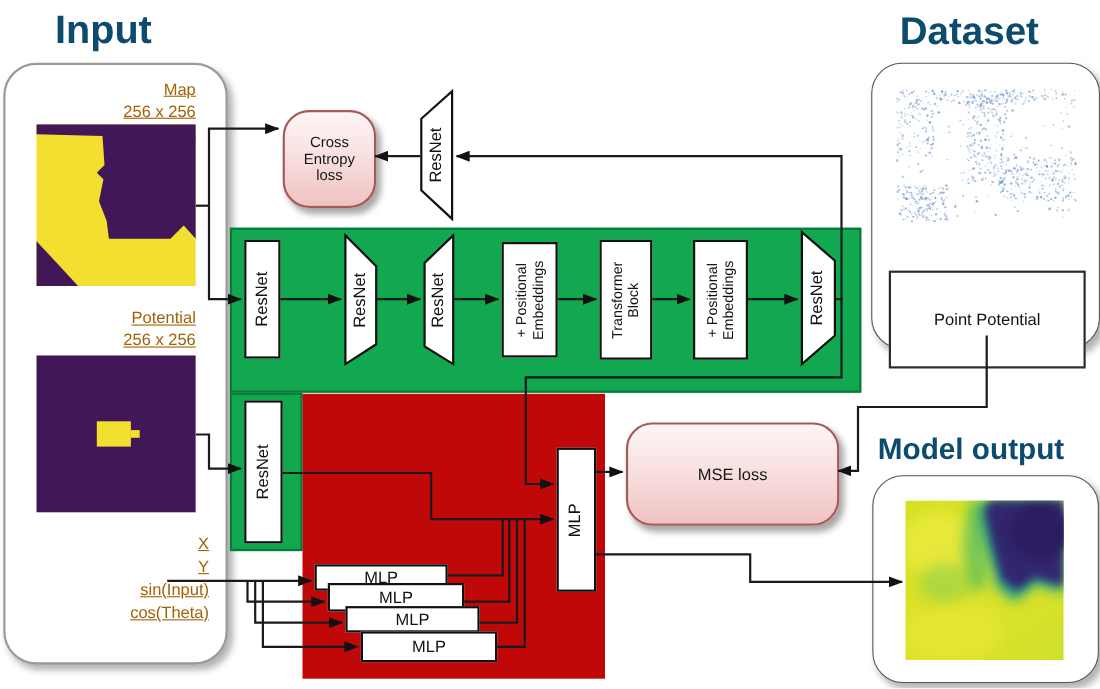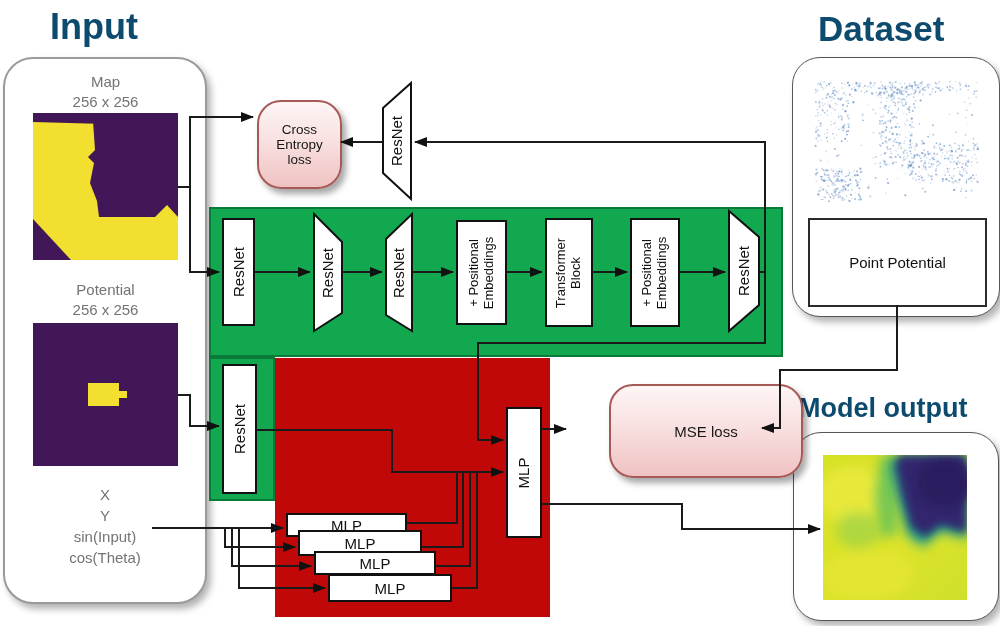--- a/index.html
+++ b/index.html
@@ -16,24 +16,24 @@
   .blk{position:absolute;background:#fff;border:2px solid #111;box-sizing:border-box;z-index:3;}
   .vtext{position:absolute;top:50%;left:50%;transform:translate(-50%,-50%) rotate(-90deg);
          text-align:center;font-size:15px;line-height:1.12;white-space:nowrap;color:#111;}
   .vwrap{white-space:normal;font-size:13px;}
   .trap{position:absolute;z-index:3;}
   .trap svg{position:absolute;left:0;top:0;overflow:visible;}
   .loss{position:absolute;z-index:3;border:2px solid #a65a57;border-radius:24px;
         background:linear-gradient(#fdf5f5 0%,#f9e2e2 42%,#f0c2c2 100%);
         box-shadow:4px 5px 6px rgba(0,0,0,.35);
         display:flex;align-items:center;justify-content:center;text-align:center;color:#161616;}
-  .lbl{position:absolute;text-align:center;font-size:15px;color:#737373;line-height:1.3;}
+  .lbl{position:absolute;text-align:right;font-size:15px;color:#a16207;line-height:1.3;text-decoration:underline;}
   #wires{position:absolute;left:0;top:0;z-index:4;pointer-events:none;}
   .ppbox{position:absolute;background:#fff;border:2px solid #2b2b2b;z-index:3;
-         display:flex;align-items:center;justify-content:center;font-size:15px;color:#111;}
+         display:flex;align-items:center;justify-content:center;font-size:15px;color:#111;margin-top:28px;}
 </style>
 </head>
 <body>
 
 <div id="canvas">
 
   <div class="abs title" style="left:50px;top:6px;font-size:36px;">Input</div>
   <div class="abs title" style="left:798px;top:393px;font-size:27px;">Model output</div>
   <div class="abs title" style="left:818px;top:9px;font-size:35px;">Dataset</div>
 
@@ -135,21 +135,21 @@
     <span>MLP</span>
   </div>
 
   <div class="blk" style="left:506px;top:407px;width:36px;height:131px;">
     <span class="vtext">MLP</span>
   </div>
 
   <div class="loss" style="left:257px;top:100px;width:81px;height:85px;font-size:13.5px;">
     <span style="width:70px;">Cross Entropy loss</span>
   </div>
-  <div class="loss" style="left:569px;top:384px;width:190px;height:90px;font-size:15px;margin-left:40px;">
+  <div class="loss" style="left:569px;top:384px;width:190px;height:90px;font-size:15px;">
     <span>MSE loss</span>
   </div>
 
   <div class="panel2" style="left:792px;top:57px;width:206px;height:258px;"></div>
   <svg class="abs" style="left:812px;top:78px;z-index:3;" width="168" height="125" id="scatter">
       <circle cx="73.8" cy="10.9" r="1.14" fill="#6f96c8" opacity="0.60"></circle>
       <circle cx="94.5" cy="13.2" r="0.89" fill="#6f96c8" opacity="0.27"></circle>
       <circle cx="9.3" cy="6.9" r="0.74" fill="#6f96c8" opacity="0.78"></circle>
       <circle cx="89.3" cy="13.0" r="0.79" fill="#6f96c8" opacity="0.33"></circle>
       <circle cx="16.0" cy="16.1" r="1.10" fill="#6f96c8" opacity="0.68"></circle>

